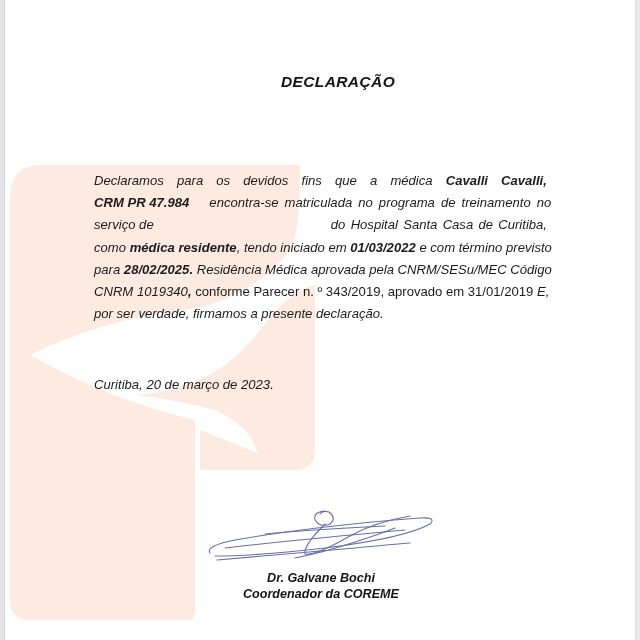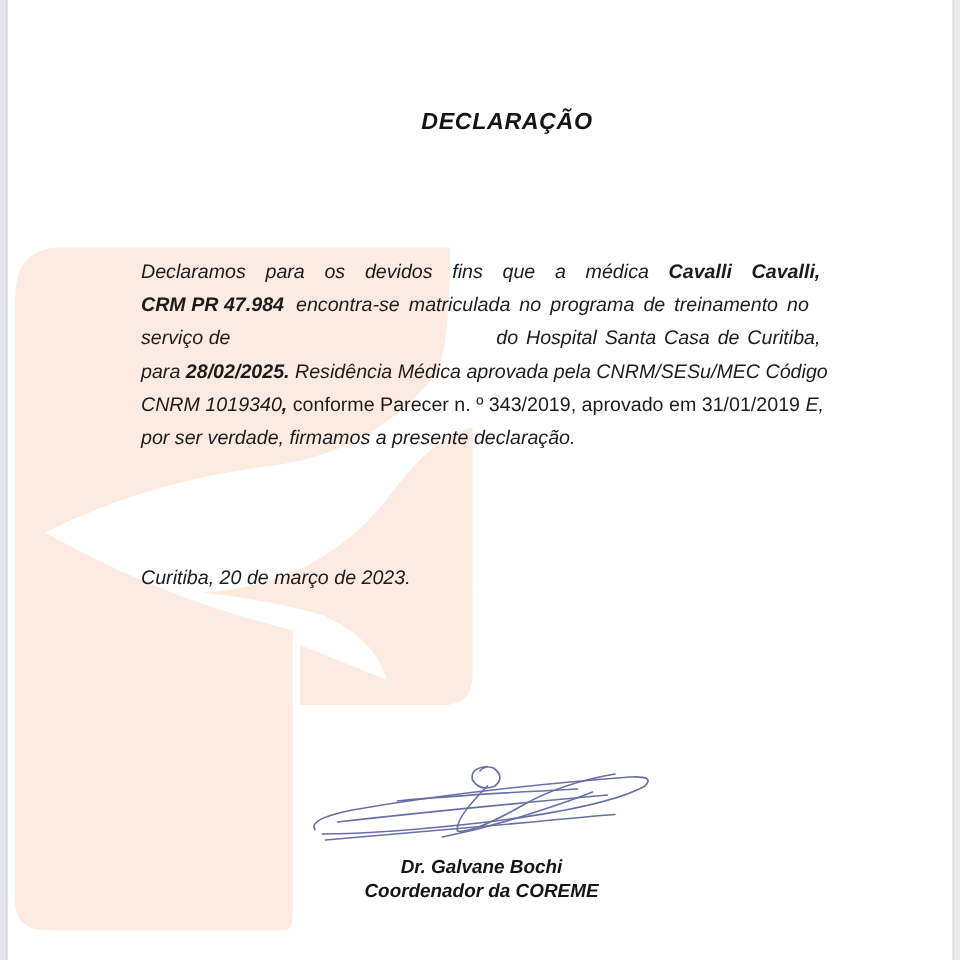--- a/index.html
+++ b/index.html
@@ -67,31 +67,37 @@
     <span>que</span>
     <span>a</span>
     <span>médica</span>
     <b>Cavalli</b>
     <b>Cavalli,</b>
   </span>
     </span>
   <span class="line">
       <span class="words">
     <b>CRM PR 47.984</b>
-    <span style="flex:1; display:flex; justify-content:space-between; margin-left:8px;">
+    <span style="flex:1; display:flex; justify-content:space-between; margin-left:20px;">
           <span style="word-spacing:2.4px; white-space:nowrap;">encontra-se matriculada no programa de treinamento no</span>
         </span>
   </span>
     </span>
   <span class="line">
       <span class="words">
     <span>serviço de</span>
     <span style="word-spacing:1.6px;">do Hospital Santa Casa de Curitiba,</span>
   </span>
     </span>
+  <span class="line">
+    <span>como</span>
+    <b>médica residente</b><span>, tendo iniciado em</span>
+    <b>01/03/2022</b>
+    <span>e com término previsto</span>
+  </span>
   <span class="line">
     <span>para</span>
     <b>28/02/2025.</b>
     <span>Residência Médica aprovada pela CNRM/SESu/MEC Código</span>
   </span>
   <span class="line">
     <span>CNRM 1019340</span><b>,</b>
     <span class="up">conforme Parecer n. º 343/2019, aprovado em 31/01/2019</span>
     <span>E,</span>
   </span>

